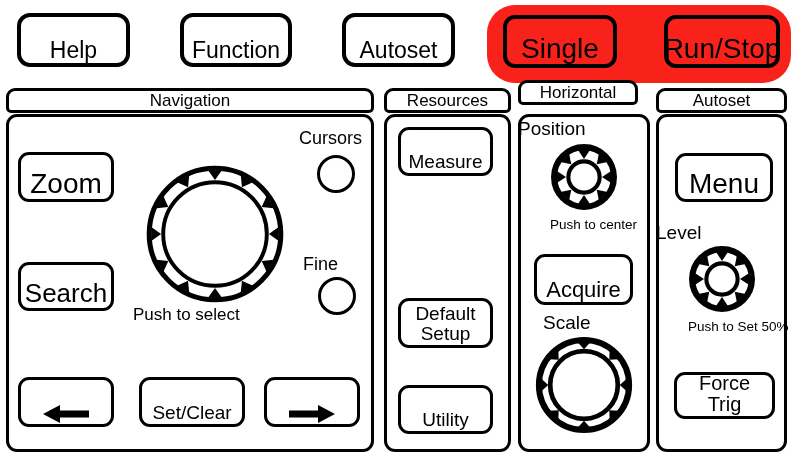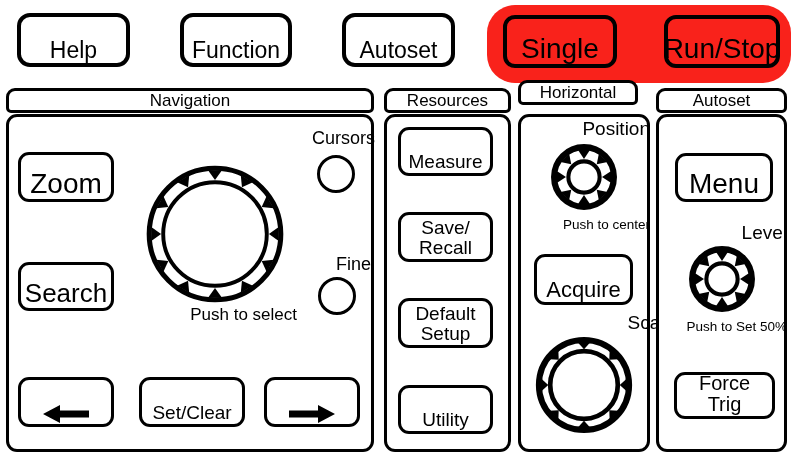--- a/index.html
+++ b/index.html
@@ -23,22 +23,22 @@
   }
   .panel-header{
     position:absolute; box-sizing:border-box; background:#fff;
     border:3px solid var(--ink); border-radius:9px 9px 5px 5px;
     display:flex; align-items:center; justify-content:center; font-size:17px;
   }
   .panel-body{
     position:absolute; box-sizing:border-box; background:#fff;
     border:3px solid var(--ink); border-radius:11px;
   }
-  .label{position:absolute; text-align:right; font-size:18px;}
-  .hint{font-size:13.5px;}
+  .label{position:absolute; text-align:left; font-size:18px;}
+  .hint{font-size:13.5px;margin-left:32px;}
   .circle-btn{
     position:absolute; width:38px; height:38px; box-sizing:border-box;
     border:3.5px solid var(--ink); border-radius:50%; background:#fff; cursor:pointer;
   }
   .knob{position:absolute; cursor:pointer;}
   .knob svg{display:block; width:100%; height:100%;}
   .arrow-glyph{display:block;}
 </style>
 </head>
 <body>
@@ -118,24 +118,20 @@
   </button>
 
   <div class="panel-header" style="left:384px; top:88px; width:127px; height:25px;">
     <span>Resources</span>
   </div>
   <div class="panel-body" style="left:384px; top:114px; width:127px; height:338px;"></div>
 
   <button class="btn" style="left:398px; top:127px; width:95px; height:49px;">
     <span>Measure</span>
   </button>
-  <button class="btn" style="left:398px; top:212px; width:95px; height:50px;">
-    <span>Save/
-Recall</span>
-  </button>
   <button class="btn" style="left:398px; top:298px; width:95px; height:50px;">
     <span>Default
 Setup</span>
   </button>
   <button class="btn" style="left:398px; top:385px; width:95px; height:49px;">
     <span>Utility</span>
   </button>
 
   <div class="panel-header" style="left:518px; top:80px; width:120px; height:25px;">
     <span>Horizontal</span>

